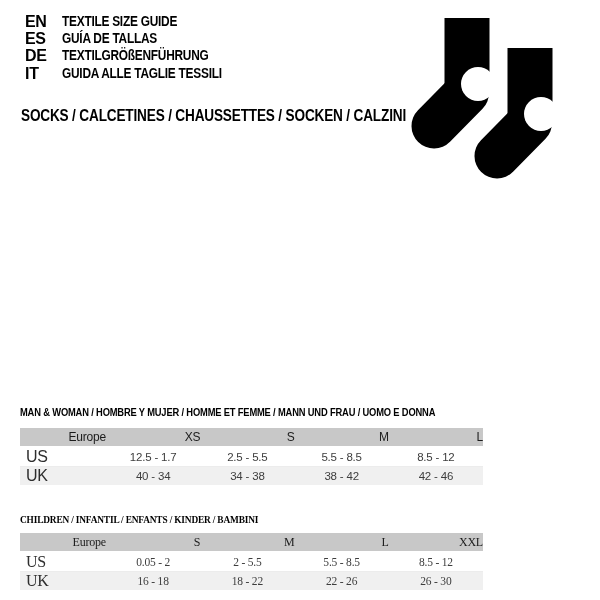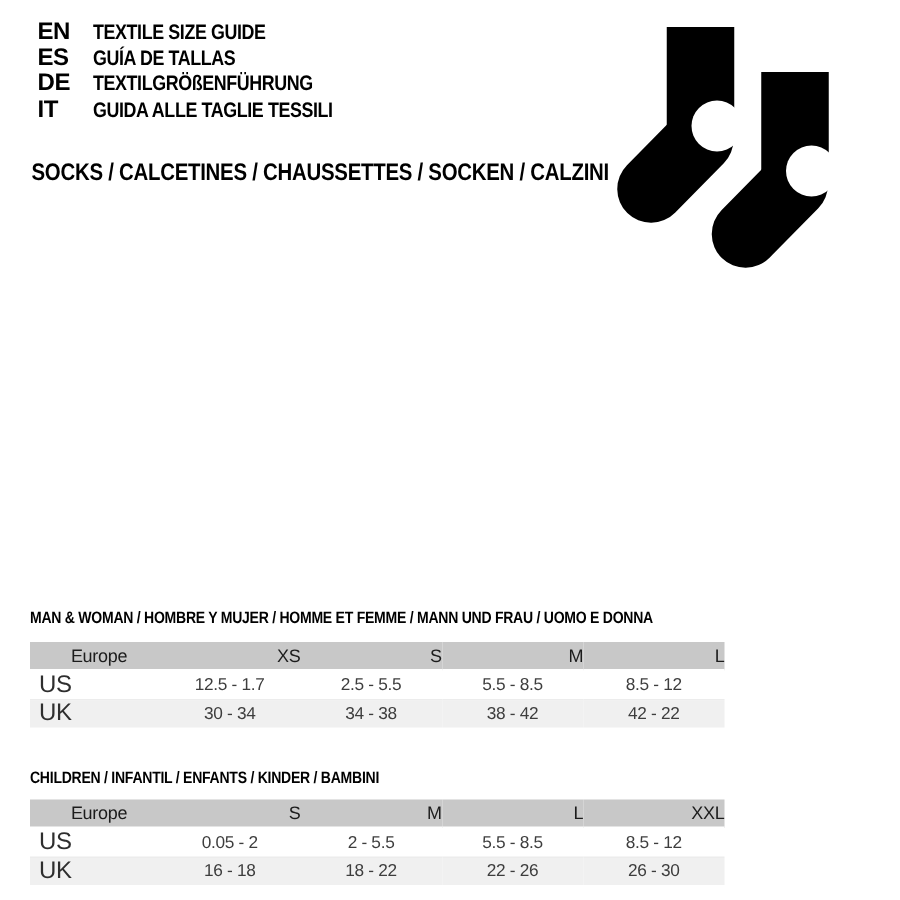--- a/index.html
+++ b/index.html
@@ -21,33 +21,33 @@
   .lang-label{font-size:14px;font-weight:bold;letter-spacing:-0.3px;}
   .lang-label .cond{transform-origin:0 50%;}
   
   .category{position:absolute;left:21px;top:107px;font-size:16px;font-weight:bold;letter-spacing:-0.2px;}
   
   .socks-svg{position:absolute;left:400px;top:0;width:200px;height:200px;}
   
   .tables{position:absolute;left:20px;top:405px;width:463px;}
   .size-section{position:absolute;left:0;width:463px;}
   .size-section.t0{top:0;}
-  .size-section.t1{top:107px;}
+  .size-section.t1{top:107px;font-family:Liberation Serif, serif;}
   .table-title{font-size:11px;font-weight:bold;letter-spacing:-0.2px;line-height:15px;height:15px;display:block;}
   .size-section table{
     border-collapse:collapse;table-layout:fixed;width:463px;margin-top:8px;
     font-size:12px;
   }
   .size-section.t1 table{margin-top:6px;}
   .size-section th{
     background:var(--header-bg);font-weight:normal;color:#1c1c1c;
     height:18px;padding:0;text-align:right;font-size:12px;letter-spacing:-0.2px;
     border-bottom:2px solid #ffffff;
   }
-  .size-section th.first{text-align:center;padding-left:6px;}
+  .size-section th.first{text-align:right;padding-left:6px;}
   .size-section td{
     height:17px;padding:0;text-align:center;color:var(--value-ink);
     font-size:11.5px;letter-spacing:-0.2px;
   }
   .size-section td.first{text-align:left;padding-left:6px;color:#2e2e2e;font-size:16px;}
   .size-section tr.row-0 td{background:#ffffff;border-bottom:1px solid #ececec;}
   .size-section tr.row-1 td{background:var(--alt-row-bg);}
 </style>
 </head>
 <body>
@@ -115,24 +115,24 @@
       <tbody>
           <tr class="row-0">
             <td class="first">US</td>
             <td>12.5 - 1.7</td>
             <td>2.5 - 5.5</td>
             <td>5.5 - 8.5</td>
             <td>8.5 - 12</td>
           </tr>
           <tr class="row-1">
             <td class="first">UK</td>
-            <td>30 - 34</td>
+            <td>40 - 34</td>
             <td>34 - 38</td>
             <td>38 - 42</td>
-            <td>42 - 22</td>
+            <td>42 - 46</td>
           </tr>
         </tbody>
     </table>
   </section>
 
   <section class="size-section t1">
     <span class="table-title"><span class="cond">CHILDREN / INFANTIL / ENFANTS / KINDER / BAMBINI</span></span>
     <table>
       <colgroup>
           <col style="width:86px">

